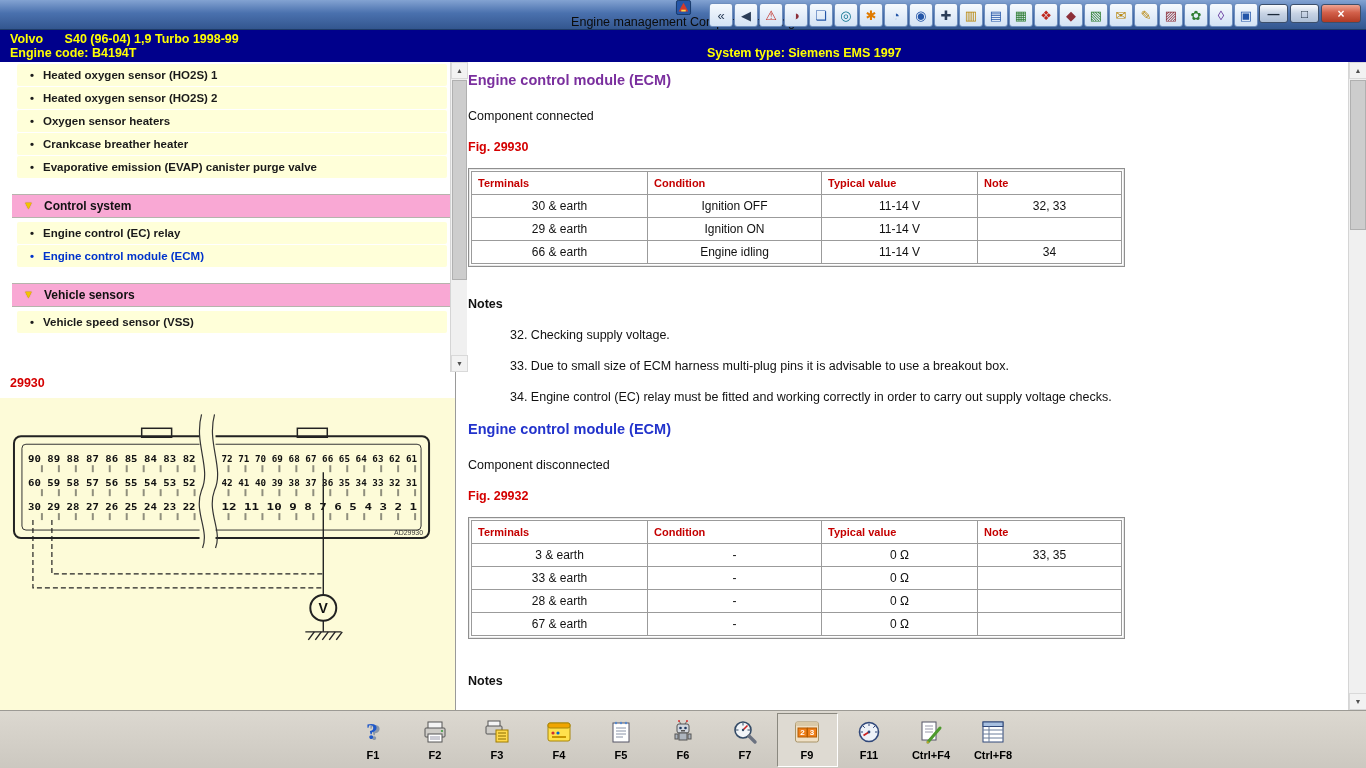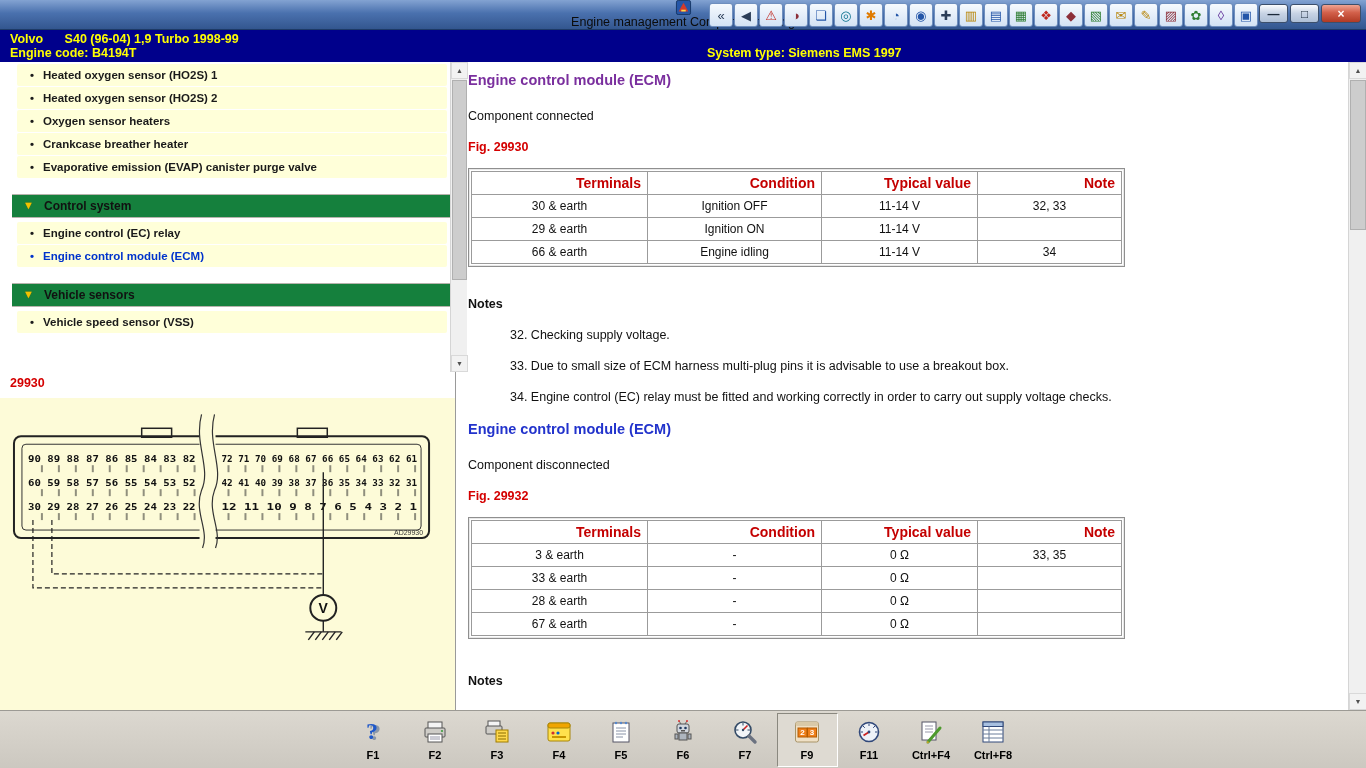--- a/index.html
+++ b/index.html
@@ -54,21 +54,21 @@
   .list { position:absolute; left:0; top:0; width:455px; height:310px;margin-left:12px; }
   .list-inner { position:absolute; left:0; top:0; right:17px; bottom:0; padding-top:2px; overflow:hidden; }
   .item {
     position:relative; background:var(--item-bg,#ffffd9); margin:0 3px 1px 5px;
     padding:5px 6px 5px 26px; font-size:11.5px; font-weight:bold; color:#1a1a1a; border-radius:2px;
   }
   .item::before { content:"•"; position:absolute; left:13px; }
   .item.selected { color:var(--selected-item-blue,#0033cc); }
   .group-gap { height:15px; }
   .sec-header {
-    position:relative; background:#15803d; border-top:1px solid #b6b3ac; border-bottom:1px solid #b6b3ac;
+    position:relative; background:#f9a8d4; border-top:1px solid #b6b3ac; border-bottom:1px solid #b6b3ac;
     padding:4px 6px 4px 32px; font-size:12px; font-weight:bold; margin-bottom:4px;
   }
   .sec-arrow { position:absolute; left:11px; top:4px; color:#f2c200; font-size:11px; text-shadow:0 0 1px #8a6d00; }
   .sec-arrow::before { content:"▼"; }
 
   .vscroll { position:absolute; right:0; top:0; width:17px; height:100%; background:#f0f0f0; border-left:1px solid #d5d5d5; }
   .vs-btn {
     position:absolute; left:0; width:17px; height:17px; background:#f2f2f2; border:1px solid #d9d9d9;
     color:#505050; font-size:7px; display:flex; align-items:center; justify-content:center;
   }
@@ -83,21 +83,21 @@
   
   .content { position:absolute; left:457px; top:0; width:891px; height:648px; overflow:hidden; padding:8px 20px 0 11px; }
   .c-head { font-size:14.5px; font-weight:bold; margin:2px 0 0 0; }
   .h-purple { color:var(--heading-purple,#7a2f9e); }
   .h-blue { color:var(--heading-blue,#2233cc); }
   .c-sub { font-size:12.5px; margin:21px 0 0 0; }
   .c-fig { font-size:12.5px; font-weight:bold; color:var(--fig-red,#d40000); margin:17px 0 0 0; }
   .tbl-outer { display:inline-block; border:1px solid #8f8f8f; padding:2px; background:#fff; box-shadow:inset 0 0 0 1px #e8e8e8; margin:14px 0 0 0; }
   .dtable { border-collapse:collapse; background:#fff; font-size:12px; table-layout:fixed; }
   .dtable th, .dtable td { border:1px solid #9b9b9b; height:23px; padding:0 6px; overflow:hidden; white-space:nowrap; }
-  .dtable th { color:var(--table-header-red,#c40000); font-weight:bold; text-align:right; font-size:14px; }
+  .dtable th { color:var(--table-header-red,#c40000); font-weight:bold; text-align:left; font-size:11px; }
   .dtable td { text-align:center; color:#111; }
   .dtable td.center { text-align:center; }
   .notes-title { font-size:12.5px; font-weight:bold; margin:27px 0 0 0; }
   .notes-title.second { margin-top:32px; }
   .note { font-size:12.5px; margin:17px 0 0 42px; }
 
   .content-scroll { position:absolute; right:0; top:0; width:18px; height:648px; background:#f0f0f0; border-left:1px solid #d5d5d5; }
   .content-scroll .vs-btn { width:18px; }
   .content-scroll .vs-thumb { width:16px; }
 

